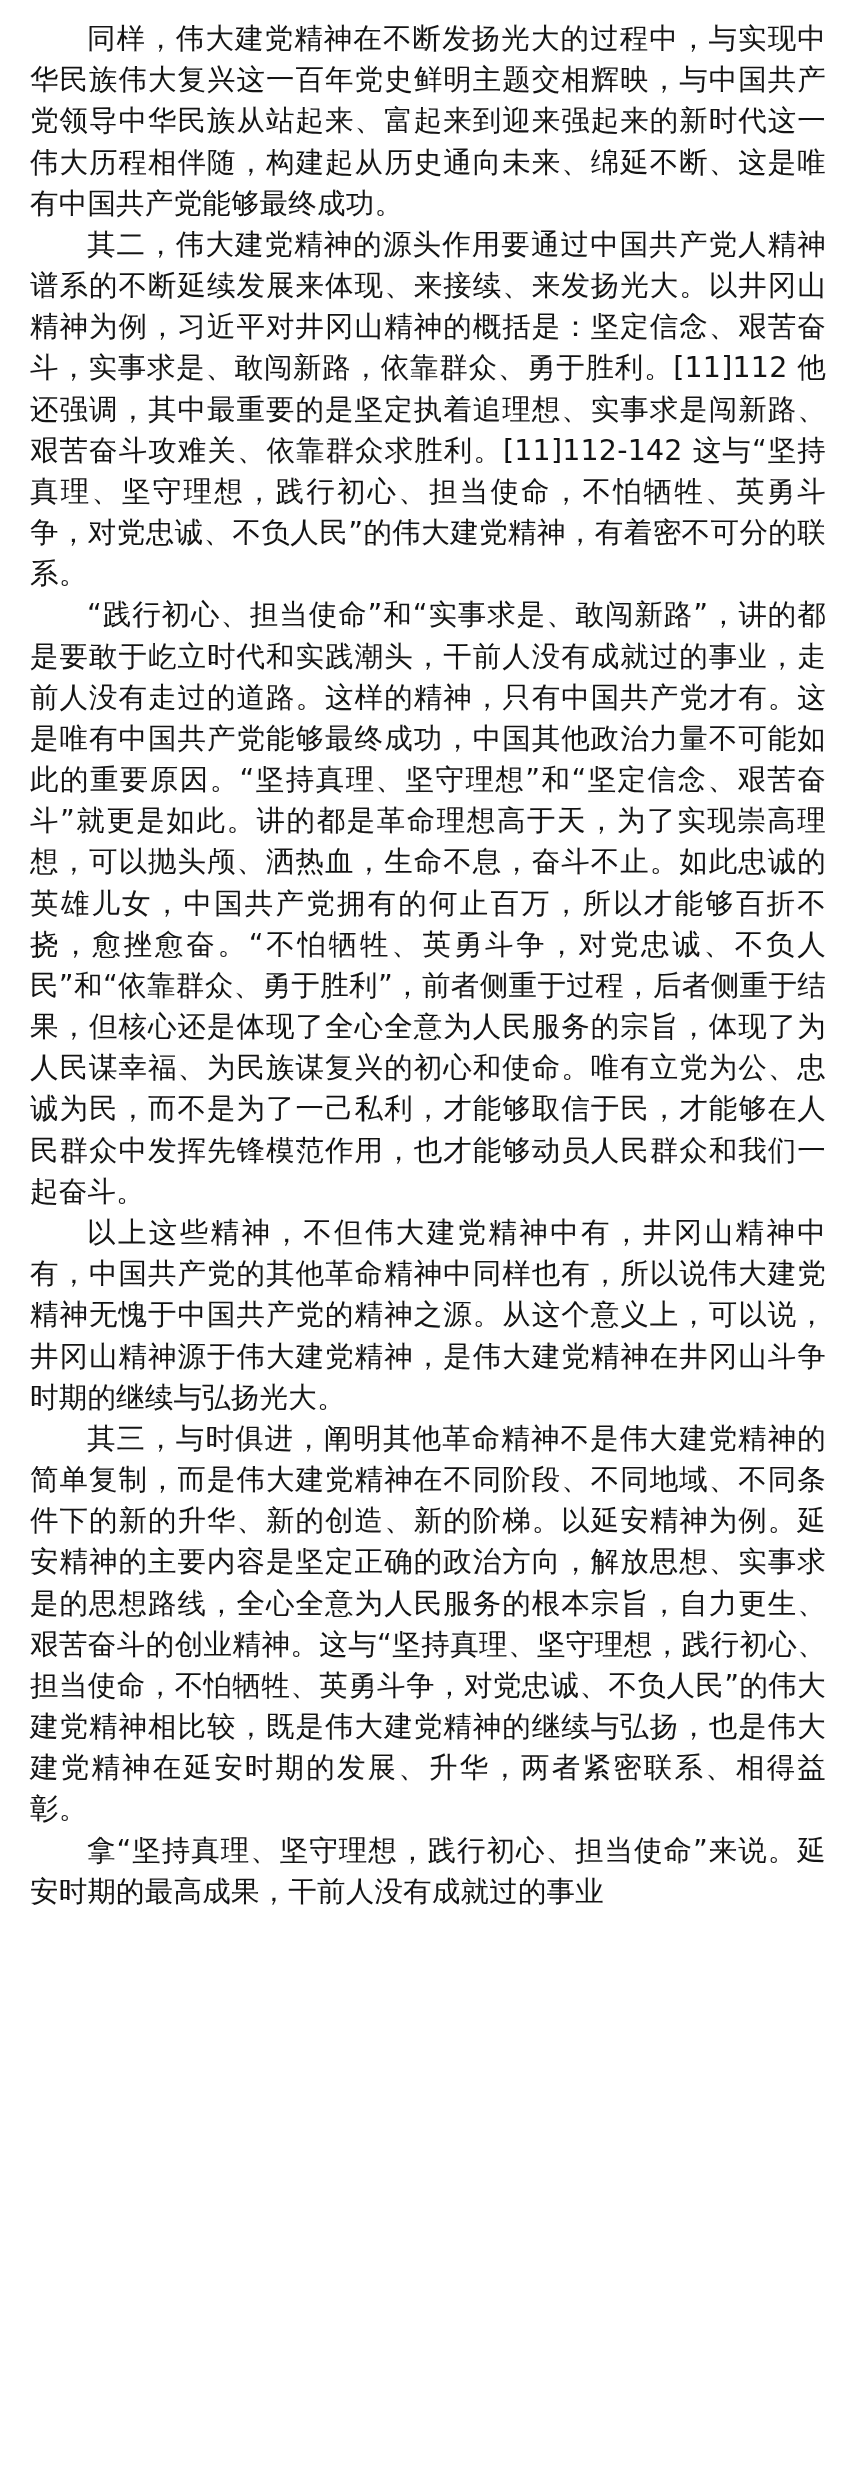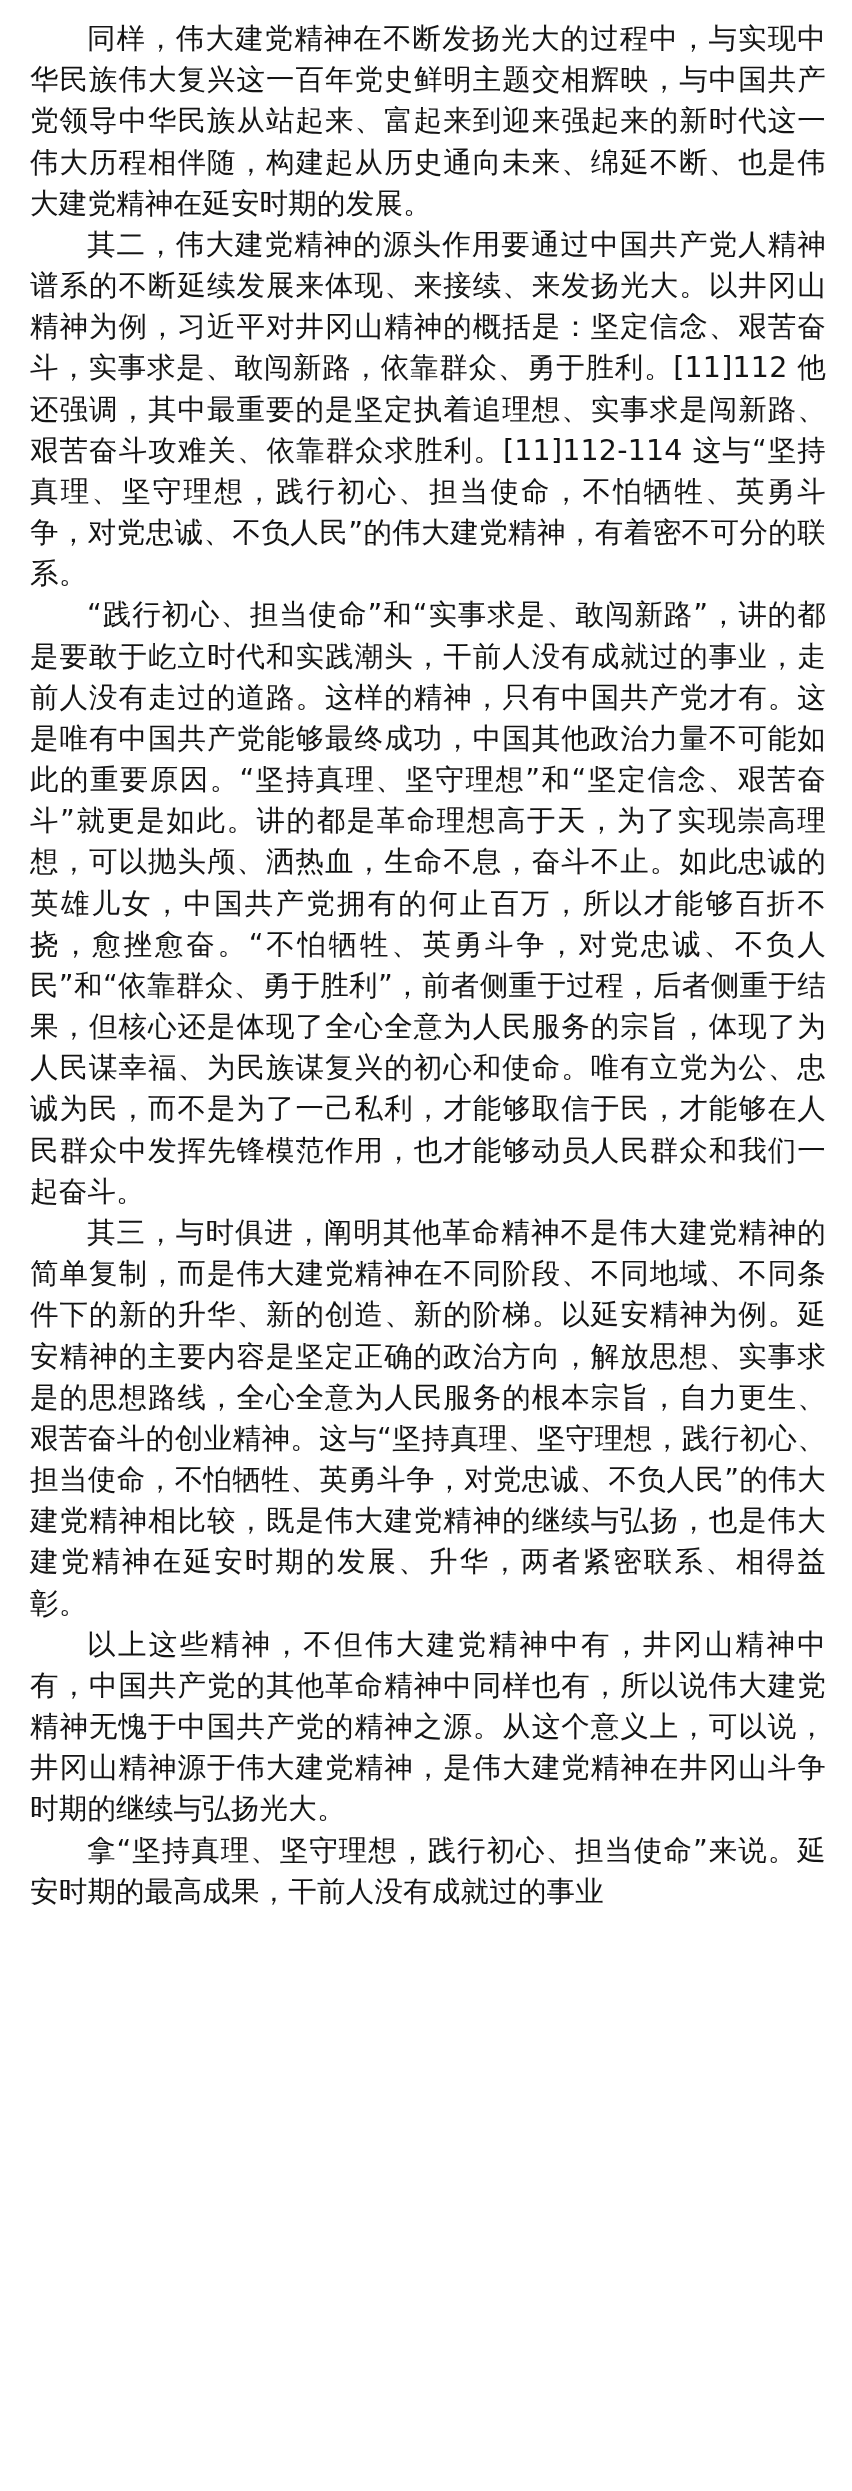--- a/index.html
+++ b/index.html
@@ -32,20 +32,20 @@
   }
   p.last-partial {
     text-indent: 2em;
   }
 </style>
 </head>
 <body>
 
 <div id="page">
   <div class="body-text">
-    <p>同样，伟大建党精神在不断发扬光大的过程中，与实现中华民族伟大复兴这一百年党史鲜明主题交相辉映，与中国共产党领导中华民族从站起来、富起来到迎来强起来的新时代这一伟大历程相伴随，构建起从历史通向未来、绵延不断、也是伟大建党精神在延安时期的发展。</p>
-    <p>其二，伟大建党精神的源头作用要通过中国共产党人精神谱系的不断延续发展来体现、来接续、来发扬光大。以井冈山精神为例，习近平对井冈山精神的概括是：坚定信念、艰苦奋斗，实事求是、敢闯新路，依靠群众、勇于胜利。[11]112 他还强调，其中最重要的是坚定执着追理想、实事求是闯新路、艰苦奋斗攻难关、依靠群众求胜利。[11]112-114 这与“坚持真理、坚守理想，践行初心、担当使命，不怕牺牲、英勇斗争，对党忠诚、不负人民”的伟大建党精神，有着密不可分的联系。</p>
+    <p>同样，伟大建党精神在不断发扬光大的过程中，与实现中华民族伟大复兴这一百年党史鲜明主题交相辉映，与中国共产党领导中华民族从站起来、富起来到迎来强起来的新时代这一伟大历程相伴随，构建起从历史通向未来、绵延不断、这是唯有中国共产党能够最终成功。</p>
+    <p>其二，伟大建党精神的源头作用要通过中国共产党人精神谱系的不断延续发展来体现、来接续、来发扬光大。以井冈山精神为例，习近平对井冈山精神的概括是：坚定信念、艰苦奋斗，实事求是、敢闯新路，依靠群众、勇于胜利。[11]112 他还强调，其中最重要的是坚定执着追理想、实事求是闯新路、艰苦奋斗攻难关、依靠群众求胜利。[11]112-142 这与“坚持真理、坚守理想，践行初心、担当使命，不怕牺牲、英勇斗争，对党忠诚、不负人民”的伟大建党精神，有着密不可分的联系。</p>
     <p>“践行初心、担当使命”和“实事求是、敢闯新路”，讲的都是要敢于屹立时代和实践潮头，干前人没有成就过的事业，走前人没有走过的道路。这样的精神，只有中国共产党才有。这是唯有中国共产党能够最终成功，中国其他政治力量不可能如此的重要原因。“坚持真理、坚守理想”和“坚定信念、艰苦奋斗”就更是如此。讲的都是革命理想高于天，为了实现崇高理想，可以抛头颅、洒热血，生命不息，奋斗不止。如此忠诚的英雄儿女，中国共产党拥有的何止百万，所以才能够百折不挠，愈挫愈奋。“不怕牺牲、英勇斗争，对党忠诚、不负人民”和“依靠群众、勇于胜利”，前者侧重于过程，后者侧重于结果，但核心还是体现了全心全意为人民服务的宗旨，体现了为人民谋幸福、为民族谋复兴的初心和使命。唯有立党为公、忠诚为民，而不是为了一己私利，才能够取信于民，才能够在人民群众中发挥先锋模范作用，也才能够动员人民群众和我们一起奋斗。</p>
+    <p>以上这些精神，不但伟大建党精神中有，井冈山精神中有，中国共产党的其他革命精神中同样也有，所以说伟大建党精神无愧于中国共产党的精神之源。从这个意义上，可以说，井冈山精神源于伟大建党精神，是伟大建党精神在井冈山斗争时期的继续与弘扬光大。</p>
     <p>其三，与时俱进，阐明其他革命精神不是伟大建党精神的简单复制，而是伟大建党精神在不同阶段、不同地域、不同条件下的新的升华、新的创造、新的阶梯。以延安精神为例。延安精神的主要内容是坚定正确的政治方向，解放思想、实事求是的思想路线，全心全意为人民服务的根本宗旨，自力更生、艰苦奋斗的创业精神。这与“坚持真理、坚守理想，践行初心、担当使命，不怕牺牲、英勇斗争，对党忠诚、不负人民”的伟大建党精神相比较，既是伟大建党精神的继续与弘扬，也是伟大建党精神在延安时期的发展、升华，两者紧密联系、相得益彰。</p>
-    <p>以上这些精神，不但伟大建党精神中有，井冈山精神中有，中国共产党的其他革命精神中同样也有，所以说伟大建党精神无愧于中国共产党的精神之源。从这个意义上，可以说，井冈山精神源于伟大建党精神，是伟大建党精神在井冈山斗争时期的继续与弘扬光大。</p>
     <p class="last-partial">拿“坚持真理、坚守理想，践行初心、担当使命”来说。延安时期的最高成果，干前人没有成就过的事业</p>
   </div>
 </div>
 
 </body></html>

